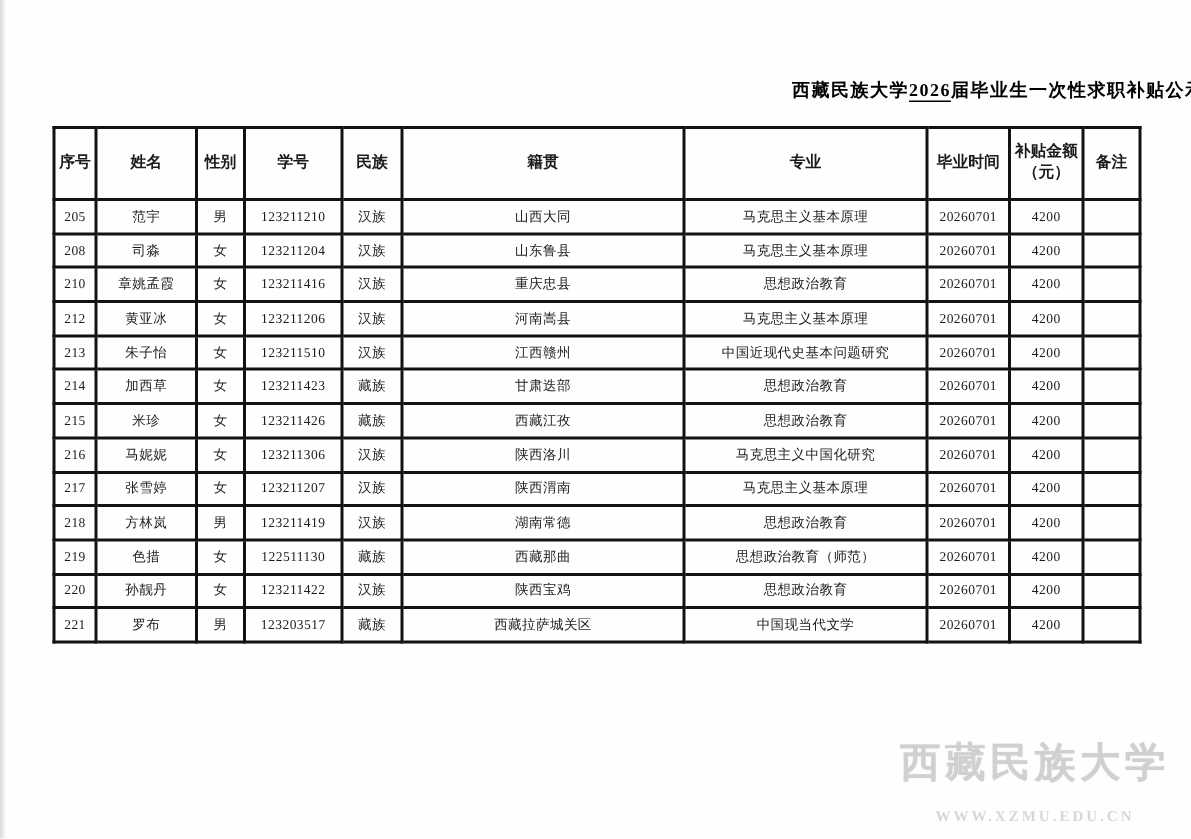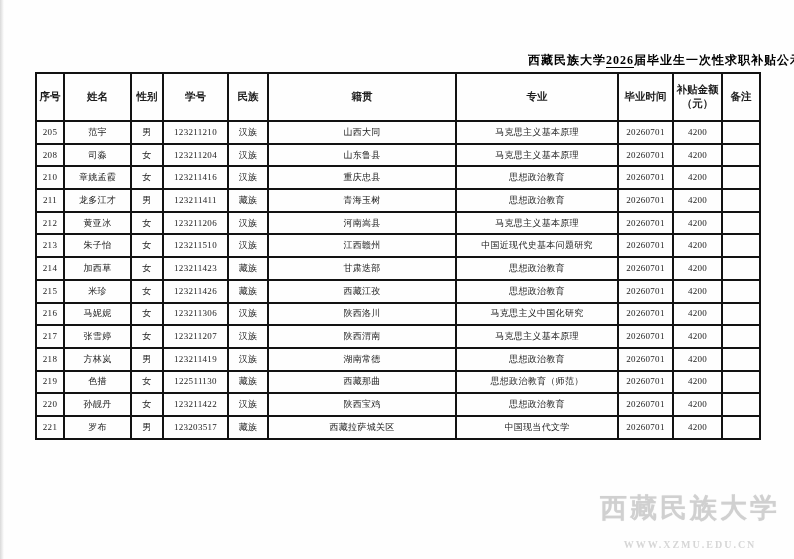--- a/index.html
+++ b/index.html
@@ -15,21 +15,21 @@
   .scan-edge{position:absolute;left:0;top:0;width:4px;height:559px;background:linear-gradient(to right,#d9d9d9,#fefefe);}
   .title{
     position:absolute;top:44px;left:0;width:100%;
     text-align:right;
     font-size:12px;font-weight:bold;color:#000;
     letter-spacing:1px;
     padding-left:35px;
   }
   .title .u{text-decoration:underline;text-underline-offset:3px;}
   table.roster{
-    position:absolute;left:35px;top:72px;width:724px;
+    position:absolute;left:35px;top:84px;width:724px;
     border-collapse:collapse;table-layout:fixed;
     background:#fefefe;
   }
   .roster th,.roster td{
     border:2px solid #121212;
     text-align:center;vertical-align:middle;
     padding:0;overflow:hidden;
     color:#1c1c1c;
   }
   .roster thead th{
@@ -126,32 +126,20 @@
           <td>女</td>
           <td>123211416</td>
           <td>汉族</td>
           <td>重庆忠县</td>
           <td>思想政治教育</td>
           <td>20260701</td>
           <td>4200</td>
           <td></td>
         </tr>
         <tr>
-          <td>211</td>
-          <td>龙多江才</td>
-          <td>男</td>
-          <td>123211411</td>
-          <td>藏族</td>
-          <td>青海玉树</td>
-          <td>思想政治教育</td>
-          <td>20260701</td>
-          <td>4200</td>
-          <td></td>
-        </tr>
-        <tr>
           <td>212</td>
           <td>黄亚冰</td>
           <td>女</td>
           <td>123211206</td>
           <td>汉族</td>
           <td>河南嵩县</td>
           <td>马克思主义基本原理</td>
           <td>20260701</td>
           <td>4200</td>
           <td></td>

